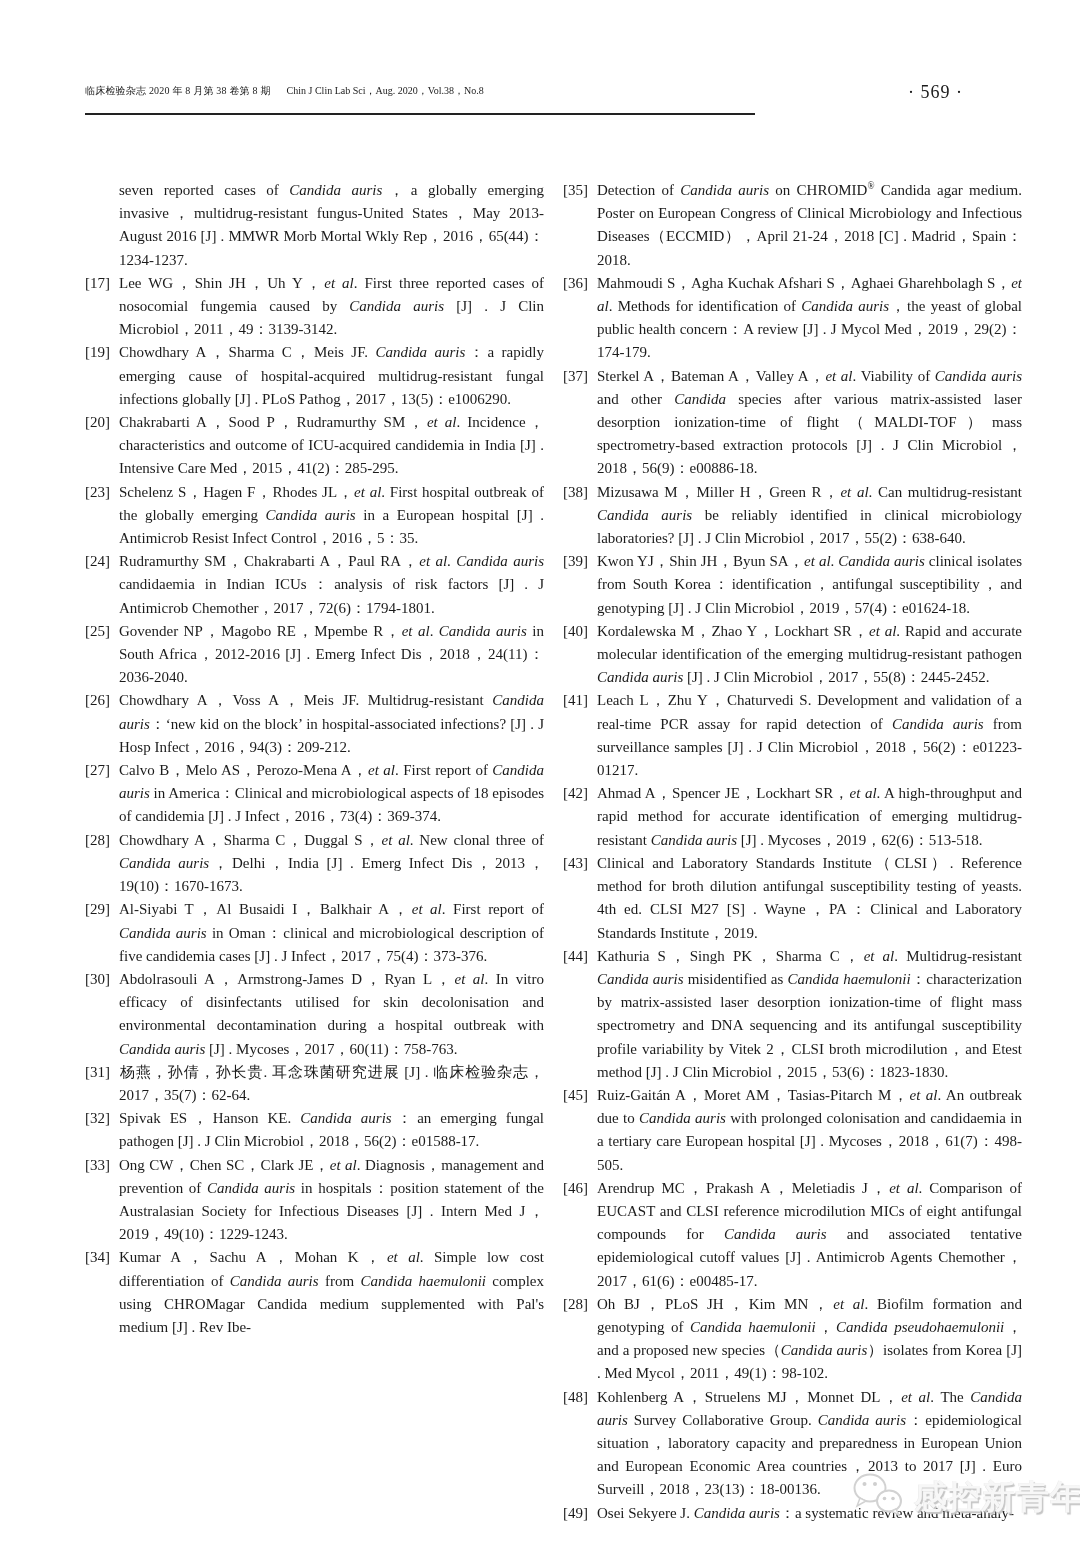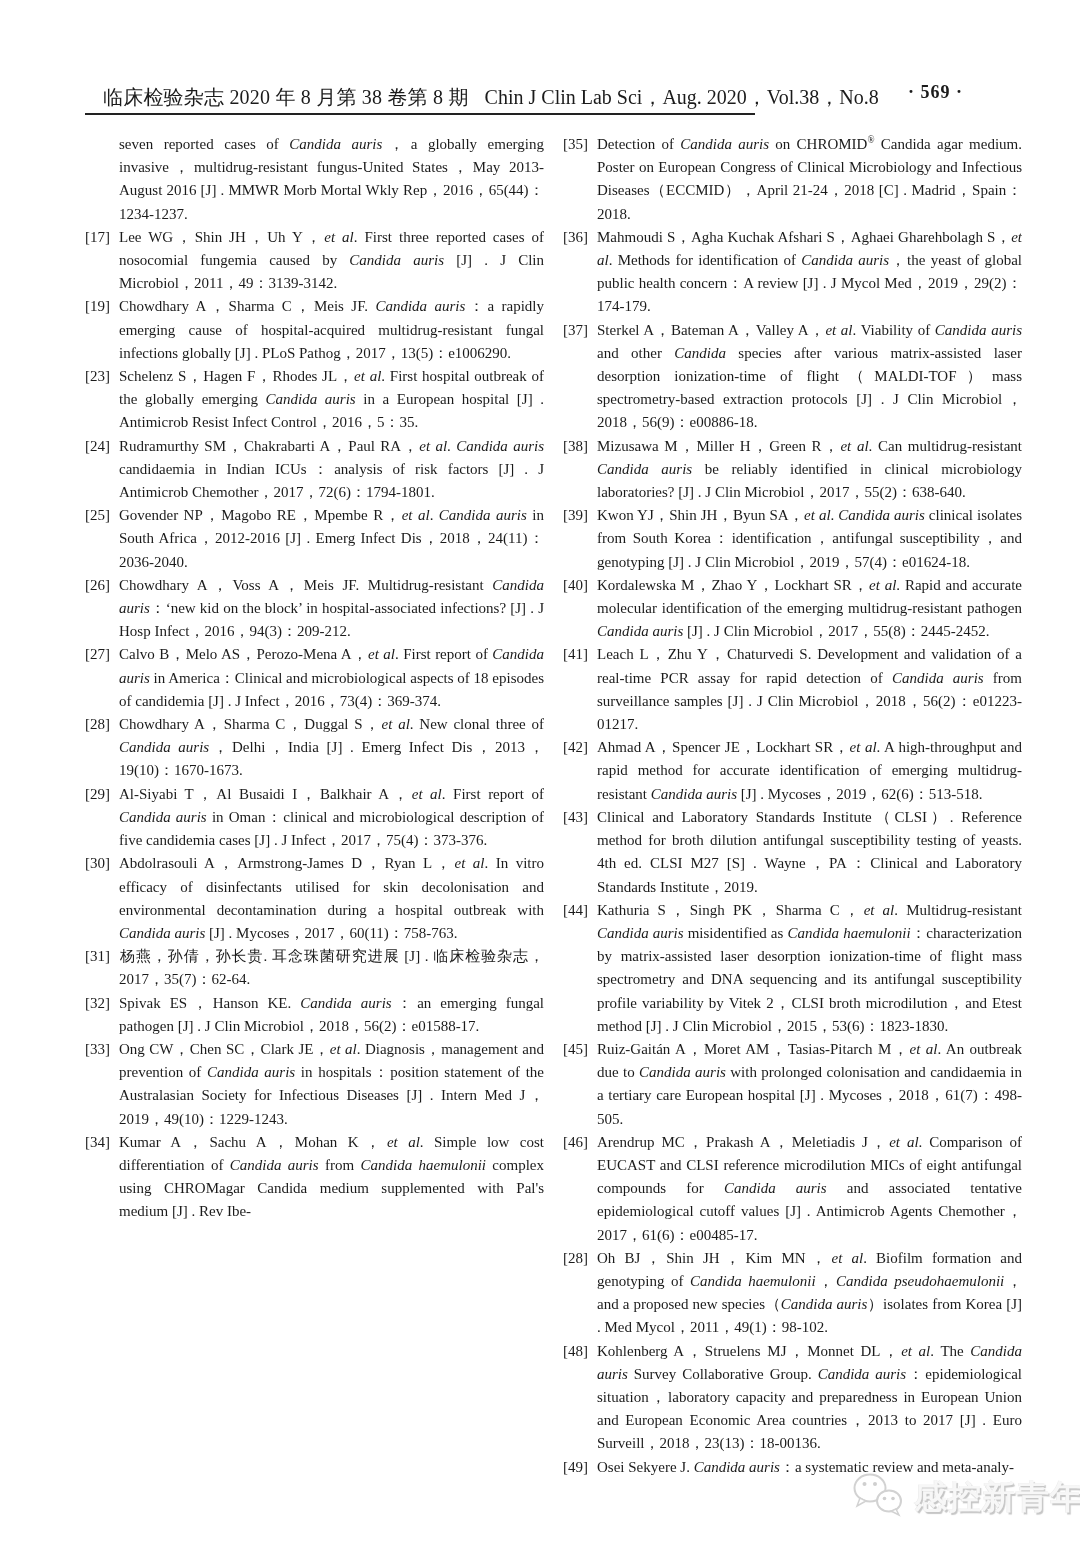--- a/index.html
+++ b/index.html
@@ -7,41 +7,41 @@
     position:relative;
     width:1080px; height:1546px;
     margin:0 auto;
     background:#ffffff;
     font-family:"Liberation Serif","DejaVu Serif",serif;
     color:#1b1b1b;
     overflow:hidden;
   }
   
   .header-left {
-    position:absolute; left:103px; top:84px;
-    font-size:20px; white-space:nowrap;
+    position:absolute; left:85px; top:84px;
+    font-size:10px; white-space:nowrap;
   }
   .header-left .cn { letter-spacing:0.2px; }
   .header-left .en { margin-left:16px; }
   .page-num {
     position:absolute; left:908px; top:82px;
-    font-size:18px; font-weight:bold; letter-spacing:1px;
+    font-size:18px; font-weight:normal; letter-spacing:1px;
   }
   .header-rule {
     position:absolute; left:85px; top:113px;
     width:670px; height:2px; background:#222;
   }
   
   .content {
     position:absolute; left:85px; top:133px;
     width:937px; height:1390px;
     display:flex; gap:19px;
     overflow:hidden;
   }
-  .col { width:459px; overflow:hidden; }
+  .col { width:459px; overflow:hidden;margin-top:46px; }
   .ref {
     font-size:15px; line-height:23.2px;
     text-align:justify;
     padding-left:34px; text-indent:-34px;
     margin:0;
   }
   .ref.cont { text-indent:0; }
   .ref-num { display:inline-block; width:34px; text-indent:0; }
   .ref em { font-style:italic; }
   .ref sup { font-size:0.62em; line-height:0; vertical-align:super; }
@@ -67,20 +67,21 @@
     <span class="cn">临床检验杂志 2020 年 8 月第 38 卷第 8 期</span><span class="en">Chin J Clin Lab Sci，Aug. 2020，Vol.38，No.8</span>
   </div>
   <div class="page-num">· 569 ·</div>
   <div class="header-rule"></div>
 
   <div class="content">
     <div class="col" id="refs-left">
         <div class="ref cont"><span>seven reported cases of </span><em>Candida auris</em><span>，a globally emerging invasive，multidrug-resistant fungus-United States，May 2013-August 2016 [J] . MMWR Morb Mortal Wkly Rep，2016，65(44)：1234-1237.</span></div>
         <div class="ref"><span class="ref-num">[17]</span><span>Lee WG，Shin JH，Uh Y，</span><em>et al</em><span>. First three reported cases of nosocomial fungemia caused by </span><em>Candida auris</em><span> [J] . J Clin Microbiol，2011，49：3139-3142.</span></div>
         <div class="ref"><span class="ref-num">[19]</span><span>Chowdhary A，Sharma C，Meis JF. </span><em>Candida auris</em><span>：a rapidly emerging cause of hospital-acquired multidrug-resistant fungal infections globally [J] . PLoS Pathog，2017，13(5)：e1006290.</span></div>
+        <div class="ref"><span class="ref-num">[20]</span><span>Chakrabarti A，Sood P，Rudramurthy SM，</span><em>et al</em><span>. Incidence，characteristics and outcome of ICU-acquired candidemia in India [J] . Intensive Care Med，2015，41(2)：285-295.</span></div>
         <div class="ref"><span class="ref-num">[23]</span><span>Schelenz S，Hagen F，Rhodes JL，</span><em>et al</em><span>. First hospital outbreak of the globally emerging </span><em>Candida auris</em><span> in a European hospital [J] . Antimicrob Resist Infect Control，2016，5：35.</span></div>
         <div class="ref"><span class="ref-num">[24]</span><span>Rudramurthy SM，Chakrabarti A，Paul RA，</span><em>et al</em><span>. </span><em>Candida auris</em><span> candidaemia in Indian ICUs：analysis of risk factors [J] . J Antimicrob Chemother，2017，72(6)：1794-1801.</span></div>
         <div class="ref"><span class="ref-num">[25]</span><span>Govender NP，Magobo RE，Mpembe R，</span><em>et al</em><span>. </span><em>Candida auris</em><span> in South Africa，2012-2016 [J] . Emerg Infect Dis，2018，24(11)：2036-2040.</span></div>
         <div class="ref"><span class="ref-num">[26]</span><span>Chowdhary A，Voss A，Meis JF. Multidrug-resistant </span><em>Candida auris</em><span>：‘new kid on the block’ in hospital-associated infections? [J] . J Hosp Infect，2016，94(3)：209-212.</span></div>
         <div class="ref"><span class="ref-num">[27]</span><span>Calvo B，Melo AS，Perozo-Mena A，</span><em>et al</em><span>. First report of </span><em>Candida auris</em><span> in America：Clinical and microbiological aspects of 18 episodes of candidemia [J] . J Infect，2016，73(4)：369-374.</span></div>
         <div class="ref"><span class="ref-num">[28]</span><span>Chowdhary A，Sharma C，Duggal S，</span><em>et al</em><span>. New clonal three of </span><em>Candida auris</em><span>，Delhi，India [J] . Emerg Infect Dis，2013，19(10)：1670-1673.</span></div>
         <div class="ref"><span class="ref-num">[29]</span><span>Al-Siyabi T，Al Busaidi I，Balkhair A，</span><em>et al</em><span>. First report of </span><em>Candida auris</em><span> in Oman：clinical and microbiological description of five candidemia cases [J] . J Infect，2017，75(4)：373-376.</span></div>
         <div class="ref"><span class="ref-num">[30]</span><span>Abdolrasouli A，Armstrong-James D，Ryan L，</span><em>et al</em><span>. In vitro efficacy of disinfectants utilised for skin decolonisation and environmental decontamination during a hospital outbreak with </span><em>Candida auris</em><span> [J] . Mycoses，2017，60(11)：758-763.</span></div>
         <div class="ref"><span class="ref-num">[31]</span><span>杨燕，孙倩，孙长贵. 耳念珠菌研究进展 [J] . 临床检验杂志，2017，35(7)：62-64.</span></div>
         <div class="ref"><span class="ref-num">[32]</span><span>Spivak ES，Hanson KE. </span><em>Candida auris</em><span>：an emerging fungal pathogen [J] . J Clin Microbiol，2018，56(2)：e01588-17.</span></div>
@@ -93,21 +94,21 @@
         <div class="ref"><span class="ref-num">[37]</span><span>Sterkel A，Bateman A，Valley A，</span><em>et al</em><span>. Viability of </span><em>Candida auris</em><span> and other </span><em>Candida</em><span> species after various matrix-assisted laser desorption ionization-time of flight（MALDI-TOF）mass spectrometry-based extraction protocols [J] . J Clin Microbiol，2018，56(9)：e00886-18.</span></div>
         <div class="ref"><span class="ref-num">[38]</span><span>Mizusawa M，Miller H，Green R，</span><em>et al</em><span>. Can multidrug-resistant </span><em>Candida auris</em><span> be reliably identified in clinical microbiology laboratories? [J] . J Clin Microbiol，2017，55(2)：638-640.</span></div>
         <div class="ref"><span class="ref-num">[39]</span><span>Kwon YJ，Shin JH，Byun SA，</span><em>et al</em><span>. </span><em>Candida auris</em><span> clinical isolates from South Korea：identification，antifungal susceptibility，and genotyping [J] . J Clin Microbiol，2019，57(4)：e01624-18.</span></div>
         <div class="ref"><span class="ref-num">[40]</span><span>Kordalewska M，Zhao Y，Lockhart SR，</span><em>et al</em><span>. Rapid and accurate molecular identification of the emerging multidrug-resistant pathogen </span><em>Candida auris</em><span> [J] . J Clin Microbiol，2017，55(8)：2445-2452.</span></div>
         <div class="ref"><span class="ref-num">[41]</span><span>Leach L，Zhu Y，Chaturvedi S. Development and validation of a real-time PCR assay for rapid detection of </span><em>Candida auris</em><span> from surveillance samples [J] . J Clin Microbiol，2018，56(2)：e01223-01217.</span></div>
         <div class="ref"><span class="ref-num">[42]</span><span>Ahmad A，Spencer JE，Lockhart SR，</span><em>et al</em><span>. A high-throughput and rapid method for accurate identification of emerging multidrug-resistant </span><em>Candida auris</em><span> [J] . Mycoses，2019，62(6)：513-518.</span></div>
         <div class="ref"><span class="ref-num">[43]</span><span>Clinical and Laboratory Standards Institute（CLSI）. Reference method for broth dilution antifungal susceptibility testing of yeasts. 4th ed. CLSI M27 [S] . Wayne，PA：Clinical and Laboratory Standards Institute，2019.</span></div>
         <div class="ref"><span class="ref-num">[44]</span><span>Kathuria S，Singh PK，Sharma C，</span><em>et al</em><span>. Multidrug-resistant </span><em>Candida auris</em><span> misidentified as </span><em>Candida haemulonii</em><span>：characterization by matrix-assisted laser desorption ionization-time of flight mass spectrometry and DNA sequencing and its antifungal susceptibility profile variability by Vitek 2，CLSI broth microdilution，and Etest method [J] . J Clin Microbiol，2015，53(6)：1823-1830.</span></div>
         <div class="ref"><span class="ref-num">[45]</span><span>Ruiz-Gaitán A，Moret AM，Tasias-Pitarch M，</span><em>et al</em><span>. An outbreak due to </span><em>Candida auris</em><span> with prolonged colonisation and candidaemia in a tertiary care European hospital [J] . Mycoses，2018，61(7)：498-505.</span></div>
         <div class="ref"><span class="ref-num">[46]</span><span>Arendrup MC，Prakash A，Meletiadis J，</span><em>et al</em><span>. Comparison of EUCAST and CLSI reference microdilution MICs of eight antifungal compounds for </span><em>Candida auris</em><span> and associated tentative epidemiological cutoff values [J] . Antimicrob Agents Chemother，2017，61(6)：e00485-17.</span></div>
-        <div class="ref"><span class="ref-num">[28]</span><span>Oh BJ，Shin JH，Kim MN，</span><em>et al</em><span>. Biofilm formation and genotyping of </span><em>Candida haemulonii</em><span>，</span><em>Candida pseudohaemulonii</em><span>，and a proposed new species（</span><em>Candida auris</em><span>）isolates from Korea [J] . Med Mycol，2011，49(1)：98-102.</span></div>
+        <div class="ref"><span class="ref-num">[28]</span><span>Oh BJ，PLoS JH，Kim MN，</span><em>et al</em><span>. Biofilm formation and genotyping of </span><em>Candida haemulonii</em><span>，</span><em>Candida pseudohaemulonii</em><span>，and a proposed new species（</span><em>Candida auris</em><span>）isolates from Korea [J] . Med Mycol，2011，49(1)：98-102.</span></div>
         <div class="ref"><span class="ref-num">[48]</span><span>Kohlenberg A，Struelens MJ，Monnet DL，</span><em>et al</em><span>. The </span><em>Candida auris</em><span> Survey Collaborative Group. </span><em>Candida auris</em><span>：epidemiological situation，laboratory capacity and preparedness in European Union and European Economic Area countries，2013 to 2017 [J] . Euro Surveill，2018，23(13)：18-00136.</span></div>
         <div class="ref"><span class="ref-num">[49]</span><span>Osei Sekyere J. </span><em>Candida auris</em><span>：a systematic review and meta-analy-</span></div>
       </div>
   </div>
 
   <div class="watermark">
     <span>
       <svg width="56" height="50" viewBox="0 0 56 50">
         <g fill="#ffffff" stroke="#d2d2d2" stroke-width="2">
           <ellipse cx="20" cy="18" rx="15.5" ry="13.5"></ellipse>

